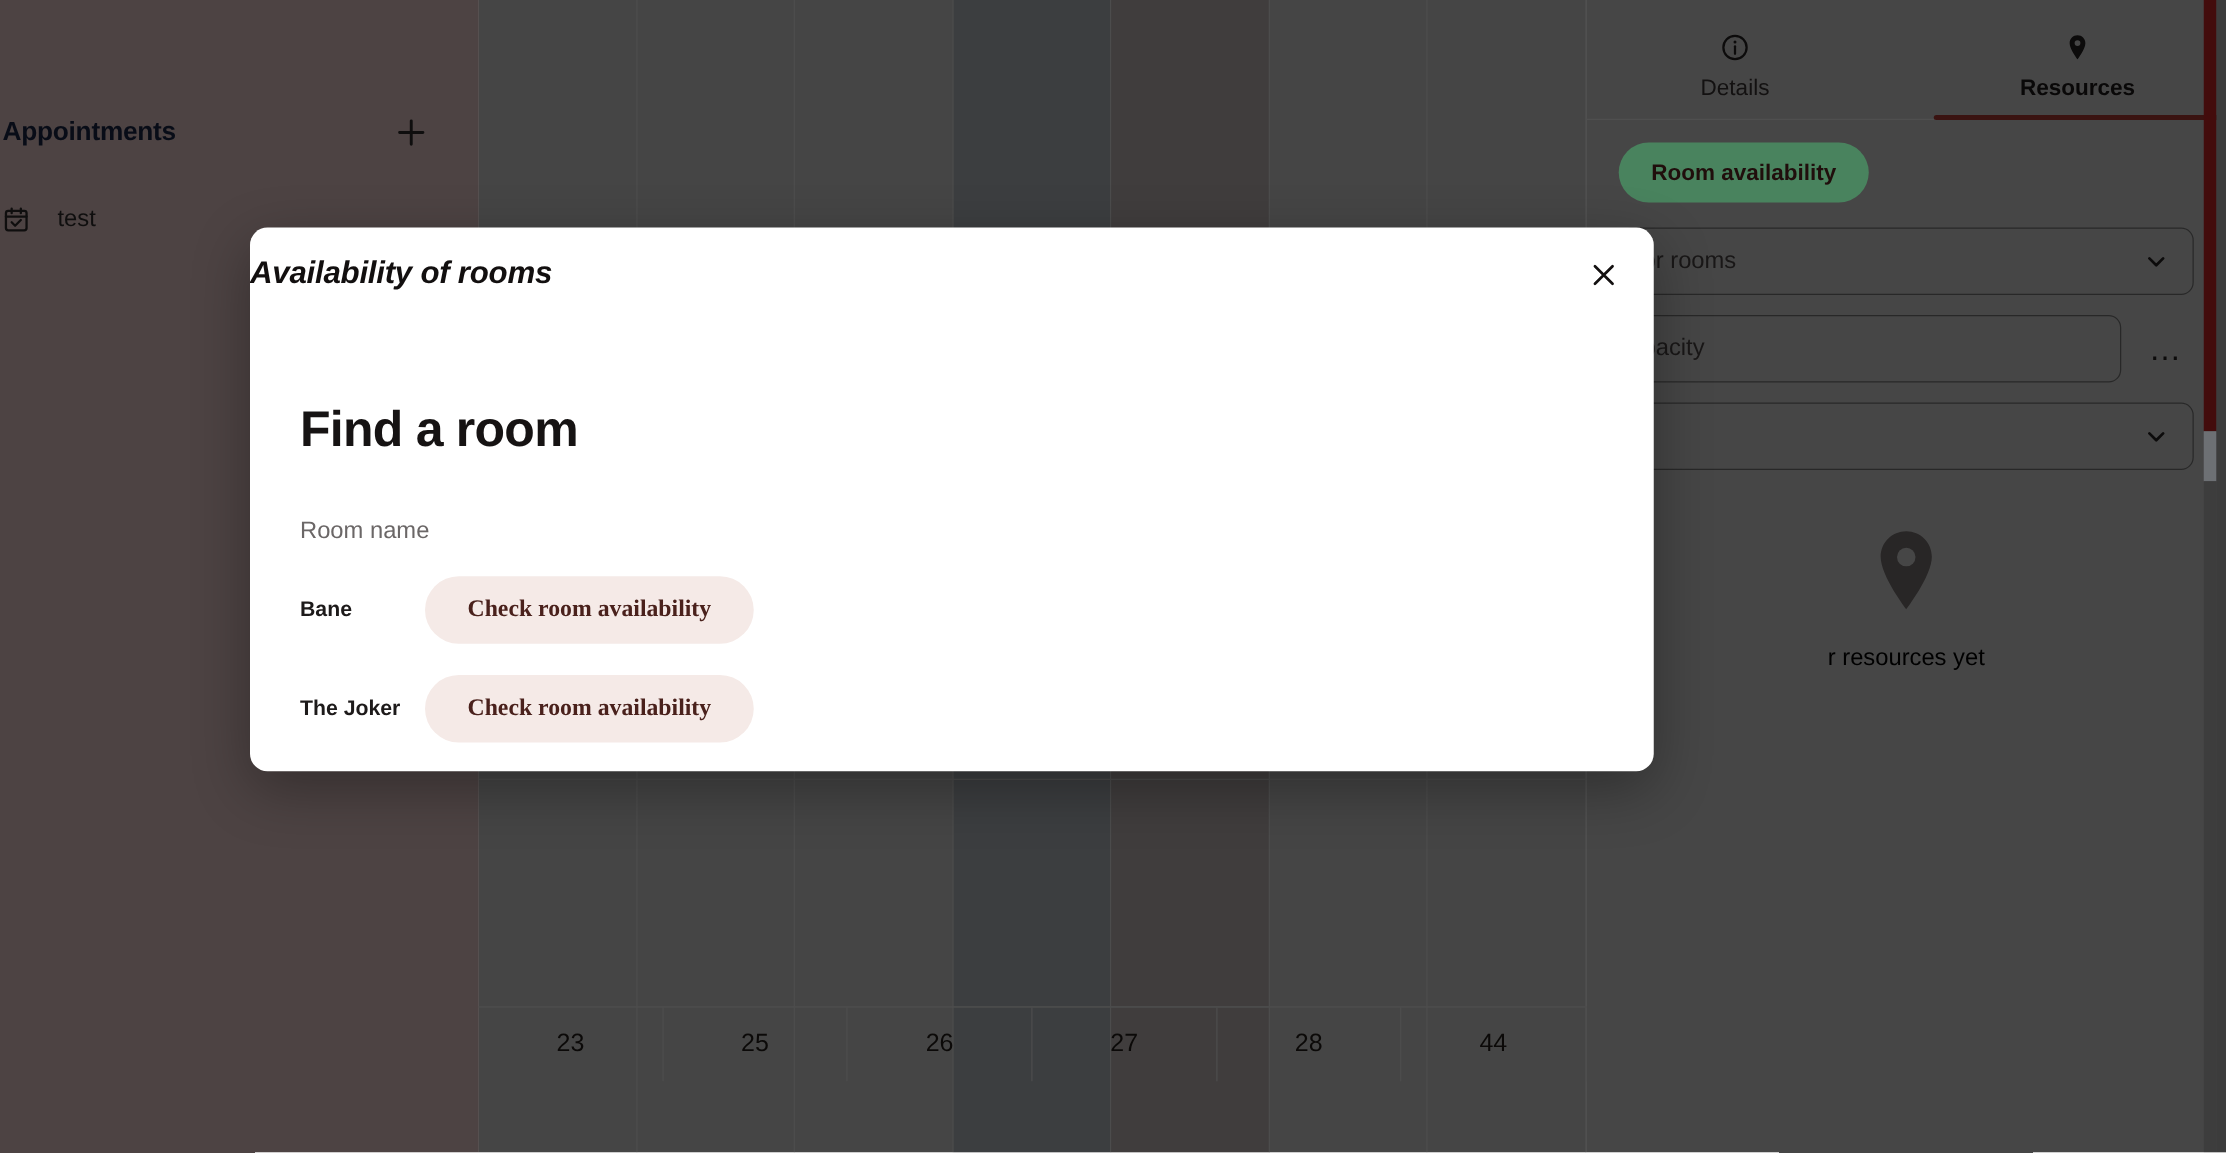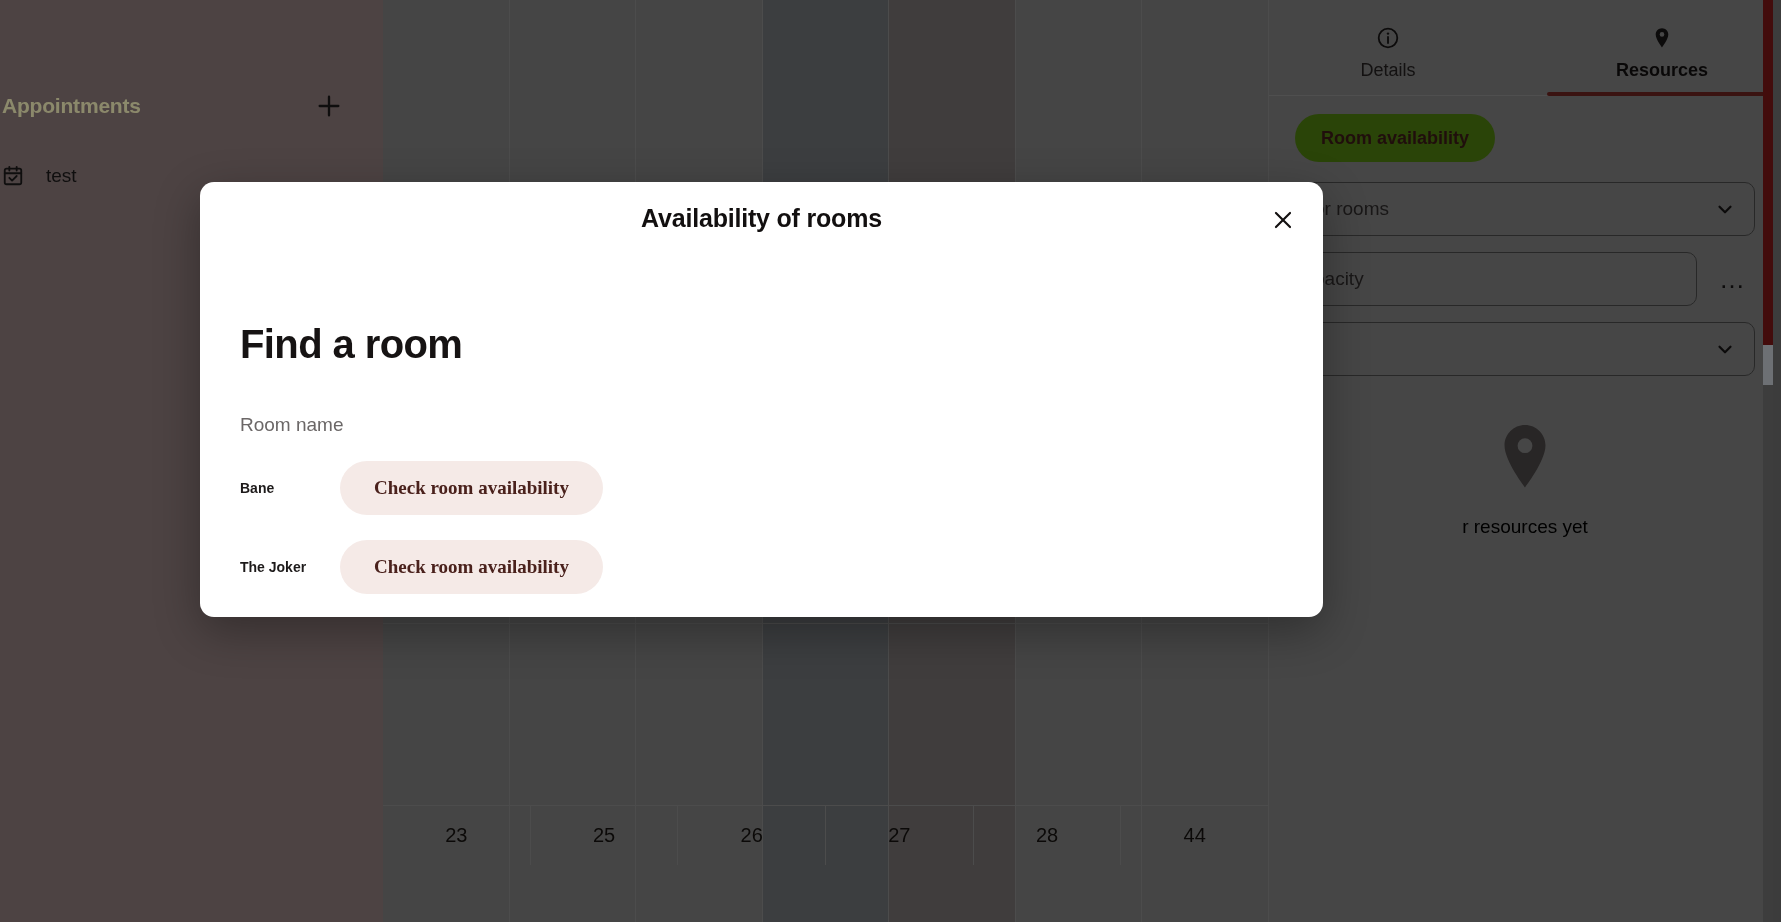--- a/index.html
+++ b/index.html
@@ -17,21 +17,21 @@
   
   .left-sidebar {
     position:absolute; left:0; top:0; width:383px; height:922px;
     background:#8c7a7a;
   }
   .ls-header {
     position:absolute; left:-16px; top:88px; width:380px; height:36px;
     display:flex; align-items:center; justify-content:space-between;
     padding:0 18px;
   }
-  .ls-title { font-size:21px; font-weight:700; color:#fef9c3; letter-spacing:-.2px; }
+  .ls-title { font-size:21px; font-weight:700; color:#0f172a; letter-spacing:-.2px; }
   .ls-add {
     width:34px; height:34px; display:flex; align-items:center; justify-content:center;
     color:#1d1b1b;
   }
   .ls-add svg { display:block; }
   .ls-item {
     position:absolute; left:-20px; top:154px; width:360px; height:44px;
     display:flex; align-items:center; gap:22px; padding:0 22px;
   }
   .ls-item-icon { width:22px; height:22px; color:#1d1b1b; display:flex; }
@@ -73,21 +73,21 @@
   .rp-tab .ticon { width:24px; height:24px; color:#161414; display:flex; }
   .rp-tab .tlabel { font-size:18px; color:#232020; }
   .rp-tab.active .tlabel { font-weight:700; color:#120f0f; }
   .rp-tab.active::after {
     content:""; position:absolute; bottom:-1px; left:4px; right:4px;
     height:4px; background:#6b2420; border-radius:2px;
   }
   .rp-body { padding:18px 26px 0 26px; }
   .rp-pill {
     display:inline-flex; align-items:center; height:48px; padding:0 26px;
-    border-radius:26px; background:#4d7c0f; color:#3b1a17;
+    border-radius:26px; background:#86efac; color:#3b1a17;
     font-size:18px; font-weight:700; margin-bottom:20px;
   }
   .rp-field {
     height:54px; border:1px solid #4a4a4a; border-radius:10px;
     display:flex; align-items:center; padding:0 18px;
     color:#2e2b2b; font-size:19px; margin-bottom:16px; background:transparent;
   }
   .rp-field .fchev { margin-left:auto; width:22px; height:22px; display:flex; color:#161414; }
   .rp-row { display:flex; align-items:center; gap:14px; margin-bottom:16px; }
   .rp-row .rp-field { flex:1; margin-bottom:0; }
@@ -107,37 +107,37 @@
   .scrim { position:absolute; inset:0; background:rgba(0,0,0,0.45); }
 
   
   .modal {
     position:absolute; left:200px; top:182px; width:1123px; height:435px;
     background:#ffffff; border-radius:14px;
     box-shadow:0 14px 46px rgba(0,0,0,0.32);
     overflow:hidden;
   }
   .modal-header {
-    position:relative; height:72px; display:flex; align-items:center; justify-content:center;
+    position:relative; height:72px; display:flex; align-items:center; justify-content:flex-start;font-style:italic;
   }
   .modal-title { font-size:25px; font-weight:700; color:#120f0f; letter-spacing:-.2px; }
   .modal-close {
     position:absolute; right:18px; top:16px; width:44px; height:44px;
     display:flex; align-items:center; justify-content:center; color:#141111;
     background:none; border:none; cursor:pointer;
   }
   .modal-body { padding:68px 40px 0 40px; }
   .find-heading {
     font-size:40px; font-weight:700; color:#161313; letter-spacing:-.6px;
     margin-bottom:47px;
   }
   .col-header { font-size:19px; color:#6b6767; margin-bottom:22px; }
   .room-row { display:flex; align-items:center; height:60px; margin-bottom:19px; }
   .room-name {
-    width:100px; font-size:14px; font-weight:700; color:#1d1a1a;
+    width:100px; font-size:17px; font-weight:700; color:#1d1a1a;
   }
   .room-btn {
     height:54px; padding:0 34px; border:none; border-radius:27px;
     background:#f5eae7; color:#4a211c; font-size:19px; font-weight:700;
     font-family:Liberation Serif, serif; cursor:pointer;
     display:flex; align-items:center;
   }
 </style>
 </head>
 <body>

